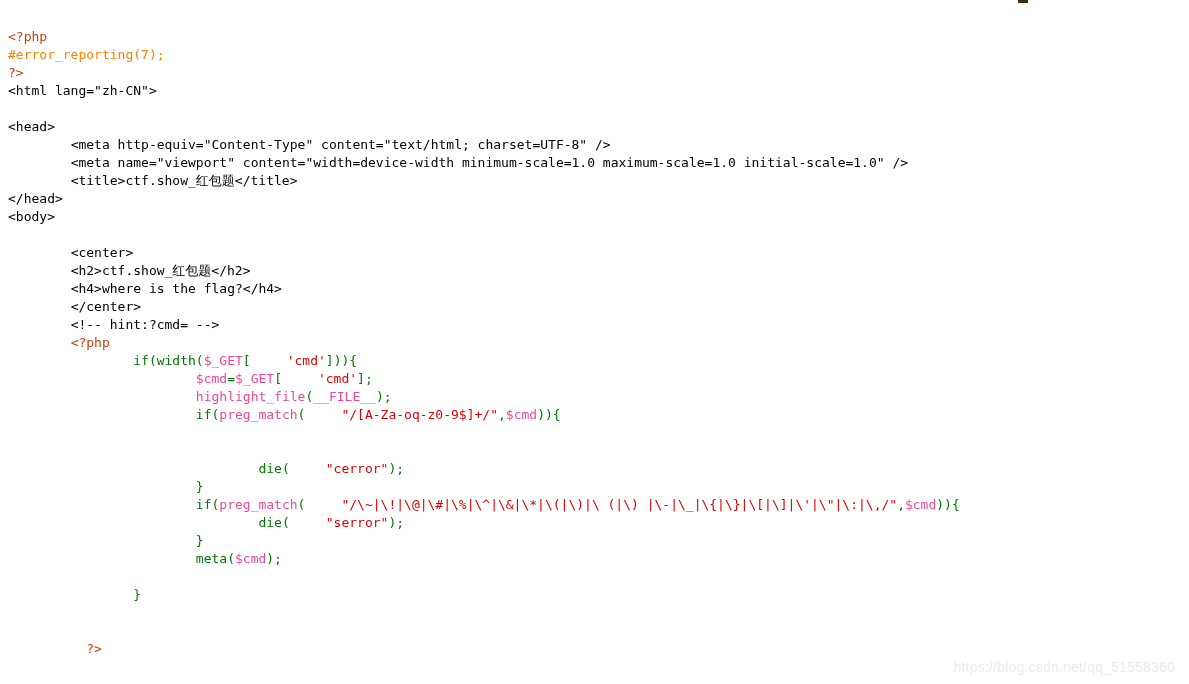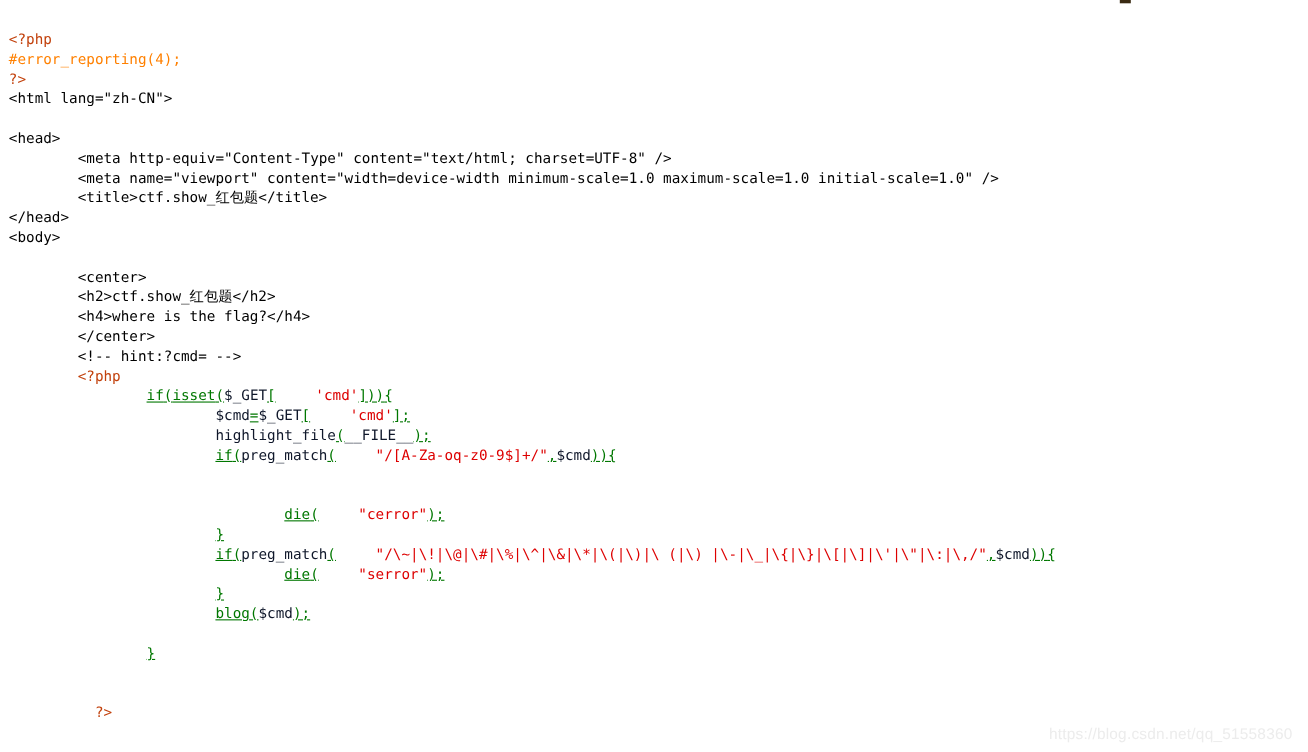--- a/index.html
+++ b/index.html
@@ -38,23 +38,23 @@
     font-family: "DejaVu Sans Mono", "Liberation Mono", monospace;
     font-size: 13px;
     line-height: 18px;
     color: #000000;
     white-space: pre;
     letter-spacing: 0px;
   }
 
   
   .php-tag      { color: #c2410c; }
-  .kw           { color: #007700; text-decoration: underline; }
+  .kw           { color: #007700; }
   .str          { color: #DD0000; margin-left: 36px; }
-  .var          { color: #0f172a; margin-top: 47px; }
+  .var          { color: #ec4899; margin-top: 47px; }
   .cmt          { color: #FF8000; }
   .html         { color: #000000; }
 
   .watermark {
     position: absolute;
     right: 14px;
     bottom: 9px;
     font-family: "Liberation Sans", sans-serif;
     font-size: 14px;
     color: #ececec;
@@ -63,49 +63,49 @@
     user-select: none;
   }
 </style>
 </head>
 <body>
 
 <div class="top-artifact"></div>
 
 <div class="code-area">
   <pre class="source" id="source-pre"><span><span class="php-tag">&lt;?php</span></span>
-<span><span class="cmt">#error_reporting(4);</span></span>
+<span><span class="cmt">#error_reporting(7);</span></span>
 <span><span class="php-tag">?&gt;</span></span>
 <span><span class="html">&lt;html lang="zh-CN"&gt;</span></span>
 <span></span>
 <span><span class="html">&lt;head&gt;</span></span>
 <span>        <span class="html">&lt;meta http-equiv="Content-Type" content="text/html; charset=UTF-8" /&gt;</span></span>
 <span>        <span class="html">&lt;meta name="viewport" content="width=device-width minimum-scale=1.0 maximum-scale=1.0 initial-scale=1.0" /&gt;</span></span>
 <span>        <span class="html">&lt;title&gt;ctf.show_红包题&lt;/title&gt;</span></span>
 <span><span class="html">&lt;/head&gt;</span></span>
 <span><span class="html">&lt;body&gt;</span></span>
 <span></span>
 <span>        <span class="html">&lt;center&gt;</span></span>
 <span>        <span class="html">&lt;h2&gt;ctf.show_红包题&lt;/h2&gt;</span></span>
 <span>        <span class="html">&lt;h4&gt;where is the flag?&lt;/h4&gt;</span></span>
 <span>        <span class="html">&lt;/center&gt;</span></span>
 <span>        <span class="html">&lt;!-- hint:?cmd= --&gt;</span></span>
 <span>        <span class="php-tag">&lt;?php</span></span>
-<span>                <span class="kw">if</span><span class="kw">(</span><span class="kw">isset</span><span class="kw">(</span><span class="var">$_GET</span><span class="kw">[</span><span class="str">'cmd'</span><span class="kw">]</span><span class="kw">))</span><span class="kw">{</span></span>
+<span>                <span class="kw">if</span><span class="kw">(</span><span class="kw">width</span><span class="kw">(</span><span class="var">$_GET</span><span class="kw">[</span><span class="str">'cmd'</span><span class="kw">]</span><span class="kw">))</span><span class="kw">{</span></span>
 <span>                        <span class="var">$cmd</span><span class="kw">=</span><span class="var">$_GET</span><span class="kw">[</span><span class="str">'cmd'</span><span class="kw">];</span></span>
 <span>                        <span class="var">highlight_file</span><span class="kw">(</span><span class="var">__FILE__</span><span class="kw">);</span></span>
 <span>                        <span class="kw">if</span><span class="kw">(</span><span class="var">preg_match</span><span class="kw">(</span><span class="str">"/[A-Za-oq-z0-9$]+/"</span><span class="kw">,</span><span class="var">$cmd</span><span class="kw">))</span><span class="kw">{</span></span>
 <span></span>
 <span></span>
 <span>                                <span class="kw">die</span><span class="kw">(</span><span class="str">"cerror"</span><span class="kw">);</span></span>
 <span>                        <span class="kw">}</span></span>
 <span>                        <span class="kw">if</span><span class="kw">(</span><span class="var">preg_match</span><span class="kw">(</span><span class="str">"/\~|\!|\@|\#|\%|\^|\&amp;|\*|\(|\)|\ (|\) |\-|\_|\{|\}|\[|\]|\'|\"|\:|\,/"</span><span class="kw">,</span><span class="var">$cmd</span><span class="kw">))</span><span class="kw">{</span></span>
 <span>                                <span class="kw">die</span><span class="kw">(</span><span class="str">"serror"</span><span class="kw">);</span></span>
 <span>                        <span class="kw">}</span></span>
-<span>                        <span class="kw">blog</span><span class="kw">(</span><span class="var">$cmd</span><span class="kw">);</span></span>
+<span>                        <span class="kw">meta</span><span class="kw">(</span><span class="var">$cmd</span><span class="kw">);</span></span>
 <span></span>
 <span>                <span class="kw">}</span></span>
 <span></span>
 <span></span>
 <span>          <span class="php-tag">?&gt;</span></span>
 <span></span>
 <span></span>
 
 </pre>
 </div>

